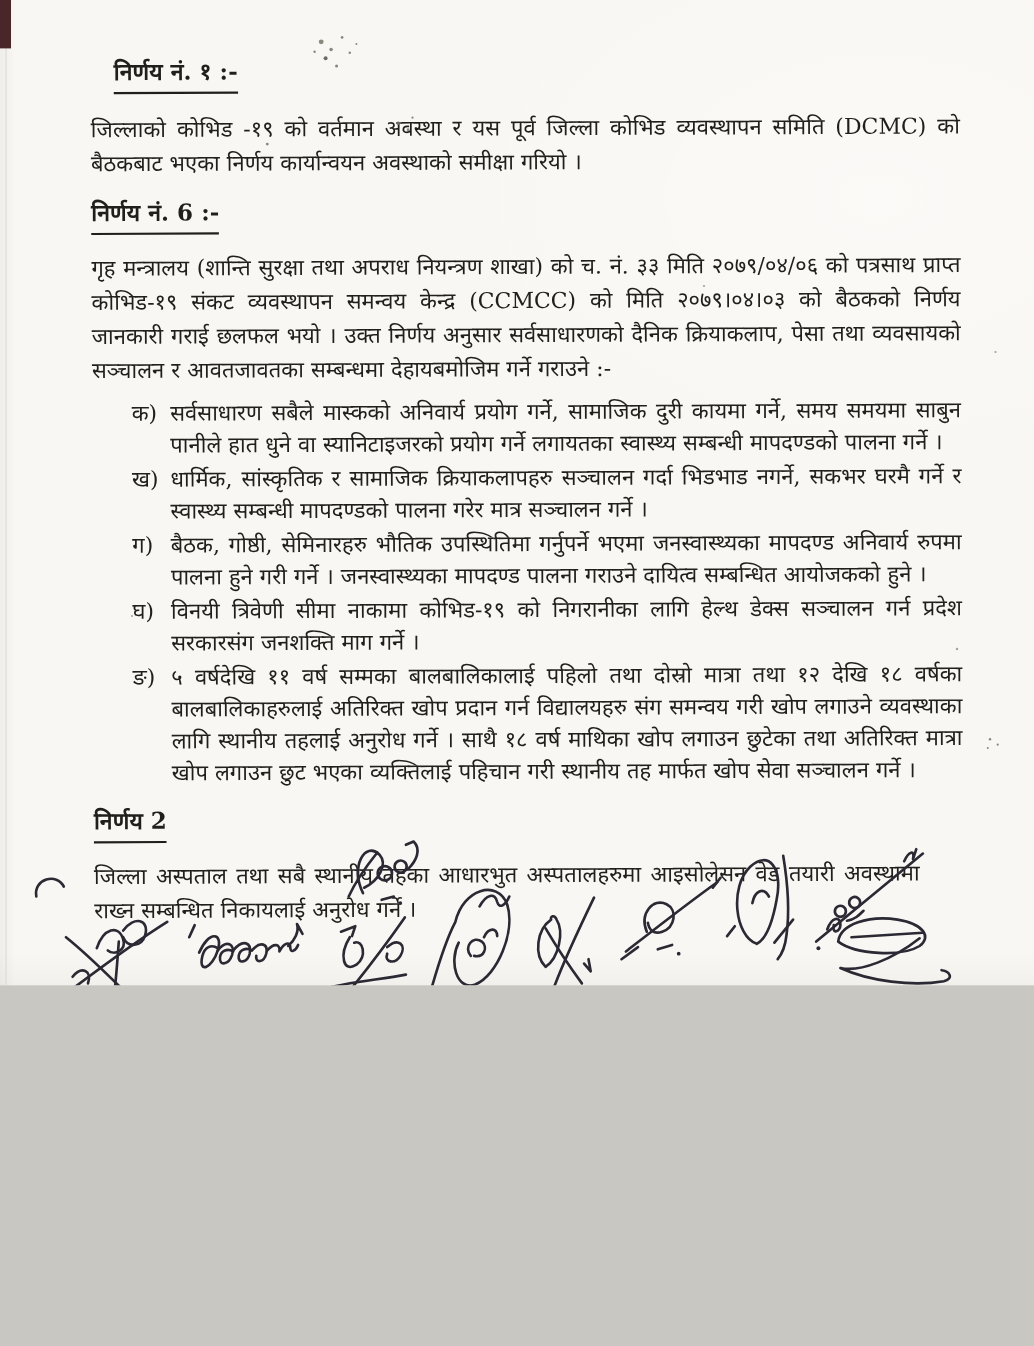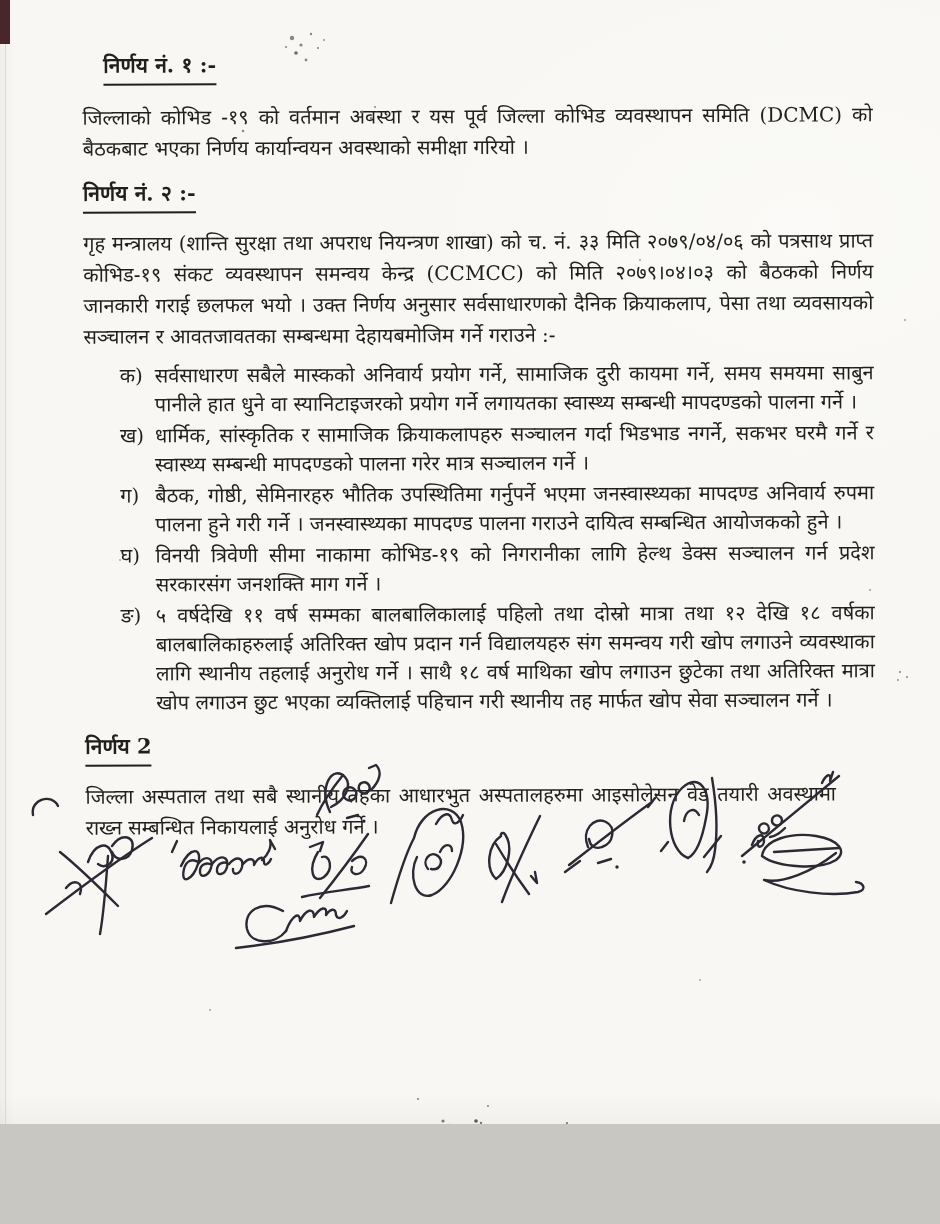--- a/index.html
+++ b/index.html
@@ -1,18 +1,18 @@
 <!DOCTYPE html>
 <html><head>
 <meta charset="utf-8">
 <style>
   html,body{margin:0;padding:0;background:#c9c7c2;}
   .page{
     position:relative;
-    width:940px;height:1124px;
+    width:940px;height:896px;
     margin:0 auto;
     background:#f8f7f3;
     background-image:
       radial-gradient(ellipse 600px 400px at 85% 20%, rgba(255,255,255,.35), rgba(255,255,255,0) 70%),
       linear-gradient(90deg, rgba(120,115,105,.07) 0px, rgba(120,115,105,0) 14px),
       linear-gradient(0deg, rgba(120,115,105,.05) 0px, rgba(120,115,105,0) 30px);
     overflow:hidden;
     font-family:"DejaVu Serif","Liberation Serif",serif;
     color:#211f1c;
   }
@@ -51,21 +51,21 @@
   <div class="corner-mark"></div>
 
   <div class="content">
 
     <div class="h-wrap h1-wrap">
       <span class="heading">निर्णय नं. १ :-</span>
     </div>
     <p class="p1">जिल्लाको कोभिड -१९ को वर्तमान अवस्था र यस पूर्व जिल्ला कोभिड व्यवस्थापन समिति (DCMC) को बैठकबाट भएका निर्णय कार्यान्वयन अवस्थाको समीक्षा गरियो ।</p>
 
     <div class="h-wrap h2-wrap">
-      <span class="heading">निर्णय नं. २ :-</span>
+      <span class="heading">निर्णय नं. 6 :-</span>
     </div>
     <p class="p2">गृह मन्त्रालय (शान्ति सुरक्षा तथा अपराध नियन्त्रण शाखा) को च. नं. ३३ मिति २०७९/०४/०६ को पत्रसाथ प्राप्त कोभिड-१९ संकट व्यवस्थापन समन्वय केन्द्र (CCMCC) को मिति २०७९।०४।०३ को बैठकको निर्णय जानकारी गराई छलफल भयो । उक्त निर्णय अनुसार सर्वसाधारणको दैनिक क्रियाकलाप, पेसा तथा व्यवसायको सञ्चालन र आवतजावतका सम्बन्धमा देहायबमोजिम गर्ने गराउने :-</p>
 
     <ol class="items">
       <li>
         <span class="lbl">क)</span>
         <span>सर्वसाधारण सबैले मास्कको अनिवार्य प्रयोग गर्ने, सामाजिक दुरी कायमा गर्ने, समय समयमा साबुन पानीले हात धुने वा स्यानिटाइजरको प्रयोग गर्ने लगायतका स्वास्थ्य सम्बन्धी मापदण्डको पालना गर्ने ।</span>
       </li>
       <li>
         <span class="lbl">ख)</span>

